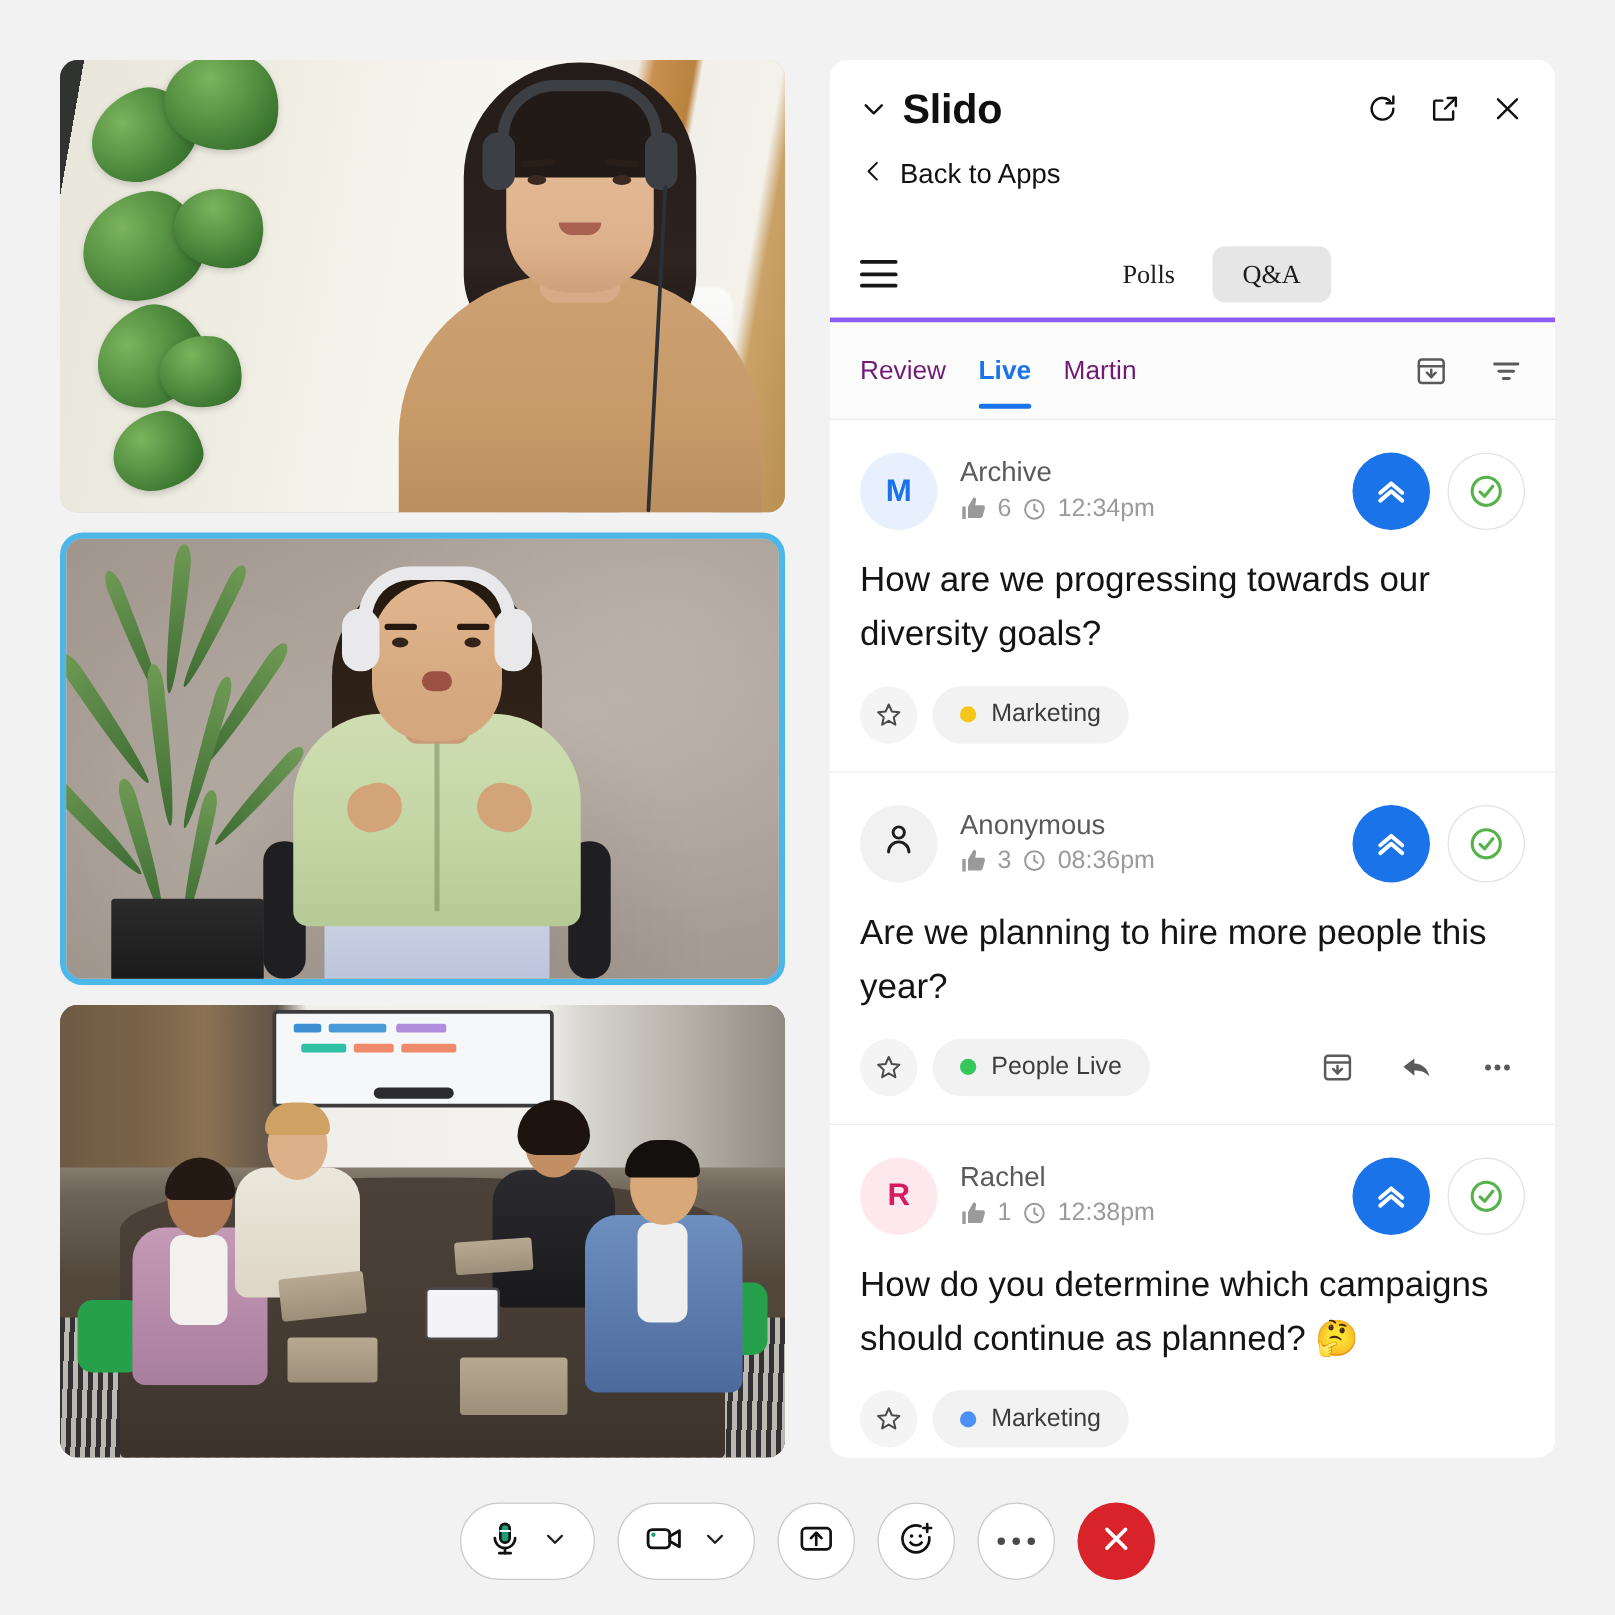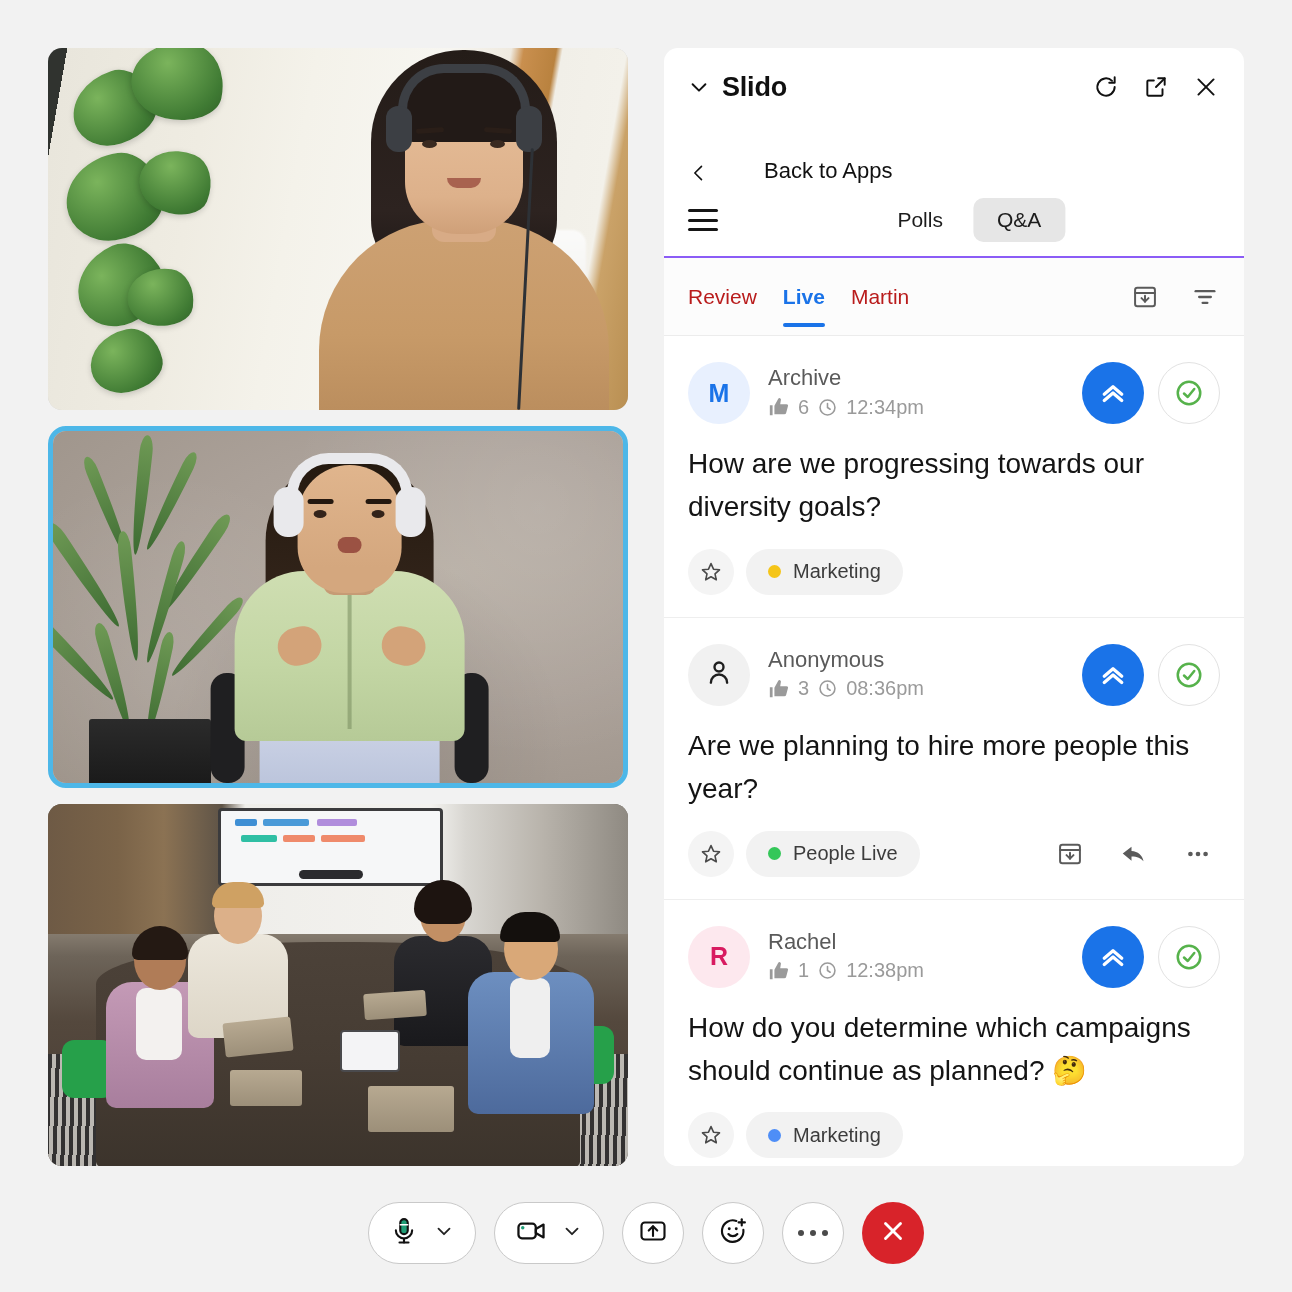--- a/index.html
+++ b/index.html
@@ -225,52 +225,53 @@
   .panel-header {
     height: 78px;
     display: flex; align-items: center;
     padding: 0 24px 0 22px;
     flex: 0 0 auto;
   }
   .chev-down-btn {
     width: 26px; height: 26px; display: flex; align-items: center; justify-content: center;
     margin-right: 10px; cursor: pointer;
   }
-  .panel-title { font-size: 27px; font-weight: 700; color: #101010; letter-spacing: -.2px; }
+  .panel-title { font-size: 33px; font-weight: 700; color: #101010; letter-spacing: -.2px; }
   .header-actions { margin-left: auto; display: flex; align-items: center; gap: 22px; }
   .hdr-icon { width: 28px; height: 28px; display: flex; align-items: center; justify-content: center; cursor: pointer; }
 
   .back-row {
-    height: 58px; display: flex; align-items: flex-end; padding: 0 24px;
-    flex: 0 0 auto; cursor: pointer; gap: 44px;
+    height: 58px; display: flex; align-items: flex-start; padding: 0 24px;
+    flex: 0 0 auto; cursor: pointer;
   }
   .back-chev { width: 22px; height: 22px; display: flex; align-items: center; justify-content: center; margin-right: 10px; }
   .back-label { font-size: 22px; color: #111; }
 
   .seg-row {
     height: 74px; display: flex; align-items: center; padding: 0 24px;
     flex: 0 0 auto; position: relative;
-    border-bottom: 2px solid #8b5cf6;
+    border-bottom: 4px solid #8b5cf6;
+    font-family: Liberation Serif, serif;
   }
   .hamburger { width: 30px; height: 22px; display: flex; flex-direction: column; justify-content: space-between; cursor: pointer; }
   .hamburger span { display: block; height: 3px; background: #161616; border-radius: 2px; }
   .seg-group { position: absolute; left: 50%; transform: translateX(-42%); display: flex; align-items: center; gap: 6px; }
   .seg {
     font-size: 21px; color: #1c1c1c; padding: 10px 24px; border-radius: 10px; cursor: pointer;
   }
   .seg.selected { background: #e6e6e6; }
 
   .tabs-row {
     height: 78px; display: flex; align-items: center; padding: 0 24px;
     flex: 0 0 auto; background: #fcfcfc; position: relative;
     border-bottom: 1px solid #ececec;
   }
   .tabs { display: flex; align-items: center; gap: 26px; height: 100%; }
   .tab {
-    position: relative; font-size: 21px; color: #b91c1c; cursor: pointer;
+    position: relative; font-size: 21px; color: #701a75; cursor: pointer;
     display: flex; align-items: center; height: 100%;
   }
   .tab.active { color: #1a73e8; font-weight: 600; }
   .tab.active::after {
     content: ""; position: absolute; left: 0; right: 0; bottom: 8px; height: 4px;
     background: #1a73e8; border-radius: 2px;
   }
   .tabs-actions { margin-left: auto; display: flex; align-items: center; gap: 30px; }
   .tab-ico { width: 30px; height: 30px; display: flex; align-items: center; justify-content: center; cursor: pointer; }
 

